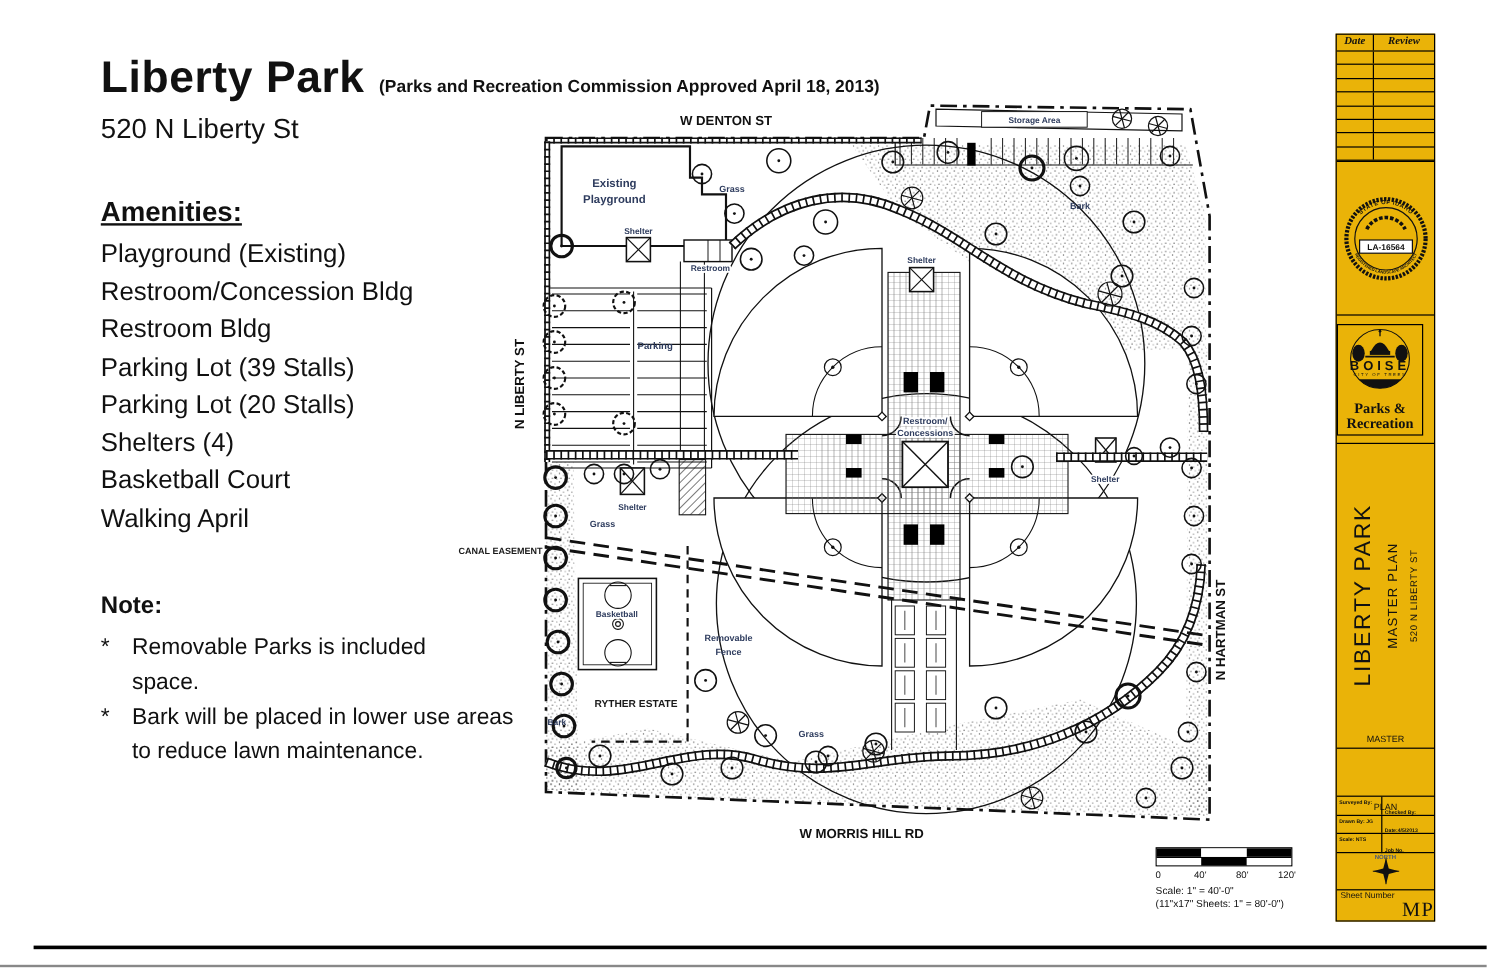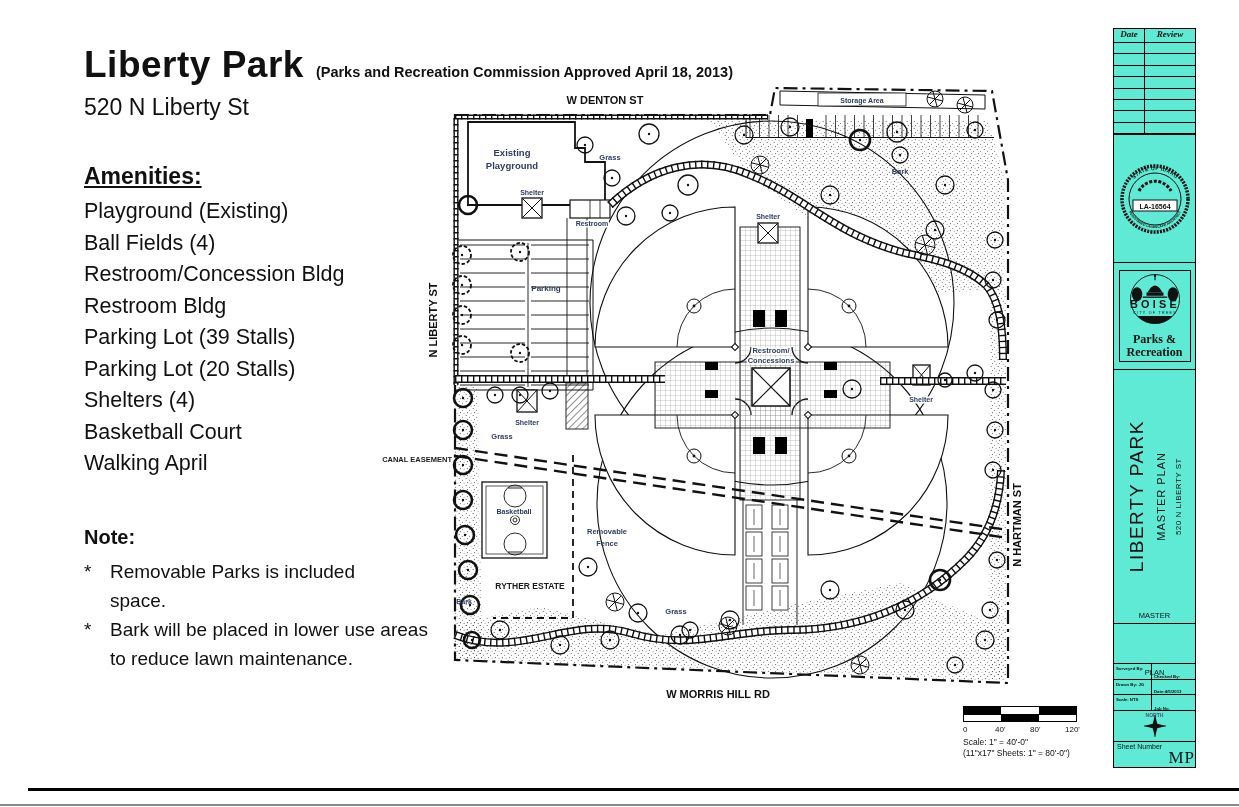--- a/index.html
+++ b/index.html
@@ -34,29 +34,29 @@
   .sb-row{flex:1;display:flex;}
   .sb-row.top{border-bottom:1px solid #000;}
   .sb-seg{flex:1;}
   .sb-b{background:#000;} .sb-w{background:#fff;}
   .sb-ticks{position:relative;width:118px;height:11px;margin-top:3px;font-size:8px;}
   .sb-ticks span{position:absolute;top:0;}
   .sb-t0{left:0;} .sb-t1{left:32px;} .sb-t2{left:67px;} .sb-t3{left:102px;}
   .sb-l1,.sb-l2{margin-top:1px;}
 
   
-  .tb{position:absolute;left:1113px;top:28px;width:83px;height:740px;border:1.5px solid #000;box-sizing:border-box;background:#5eead4;}
+  .tb{position:absolute;left:1113px;top:28px;width:83px;height:740px;border:1.5px solid #000;box-sizing:border-box;background:#eab308;}
   .rev{height:105px;box-sizing:border-box;}
   .rev-head{display:flex;height:13px;border-bottom:1.5px solid #000;font-family:"Liberation Serif",serif;font-style:italic;font-weight:bold;font-size:9px;}
   .rev-c1{width:30px;border-right:1px solid #000;text-align:center;}
   .rev-c2{flex:1;text-align:center;}
   .rev-row{height:11.4px;border-bottom:1px solid #000;box-sizing:border-box;}
   .rev-row .rev-c1{height:100%;}
   .stamp-box{height:127px;border-top:1px solid #000;display:flex;align-items:center;justify-content:center;}
-  .logo-box{height:106px;border-top:1px solid #000;display:flex;align-items:center;justify-content:center;}
+  .logo-box{height:106px;border-top:1px solid #000;display:flex;align-items:center;justify-content:flex-start;}
   .logo-inner{border:1.5px solid #000;width:70px;text-align:center;padding-bottom:2px;}
   .logo-dept{font-family:"Liberation Serif",serif;font-weight:bold;font-size:12px;line-height:13px;}
   .proj{height:254px;border-top:1px solid #000;display:flex;flex-direction:row;align-items:center;justify-content:center;gap:7px;box-sizing:border-box;}
   .vert{writing-mode:vertical-rl;transform:rotate(180deg);text-align:center;white-space:nowrap;}
   .proj-name{font-size:19px;letter-spacing:1.5px;}
   .proj-sheet{font-size:11px;letter-spacing:1px;}
   .proj-addr{font-size:8px;letter-spacing:.5px;}
   .stitle{height:40px;border-top:1px solid #000;box-sizing:border-box;display:flex;flex-direction:column;align-items:center;justify-content:center;font-size:7.5px;line-height:9px;gap:48px;}
   .info{height:47px;border-top:1px solid #000;box-sizing:border-box;font-size:4.3px;font-weight:bold;}
   .info-row{display:flex;height:15.6px;border-bottom:1px solid #000;box-sizing:border-box;align-items:flex-end;}
@@ -80,21 +80,20 @@
   <div class="left">
     <div class="title-row">
       <span class="main-title">Liberty Park</span>
       <span class="subtitle">(Parks and Recreation Commission Approved April 18, 2013)</span>
     </div>
     <div class="address">520 N Liberty St</div>
 
     <div class="amen-h">Amenities:</div>
     <div class="amen-list">
       <div class="amen-item">Playground (Existing)</div>
-      <div class="amen-item">Ball Fields (4)</div>
       <div class="amen-item">Restroom/Concession Bldg</div>
       <div class="amen-item">Restroom Bldg</div>
       <div class="amen-item">Parking Lot (39 Stalls)</div>
       <div class="amen-item">Parking Lot (20 Stalls)</div>
       <div class="amen-item">Shelters (4)</div>
       <div class="amen-item">Basketball Court</div>
       <div class="amen-item">Walking April</div>
     </div>
 
     <div class="note-h">Note:</div>

